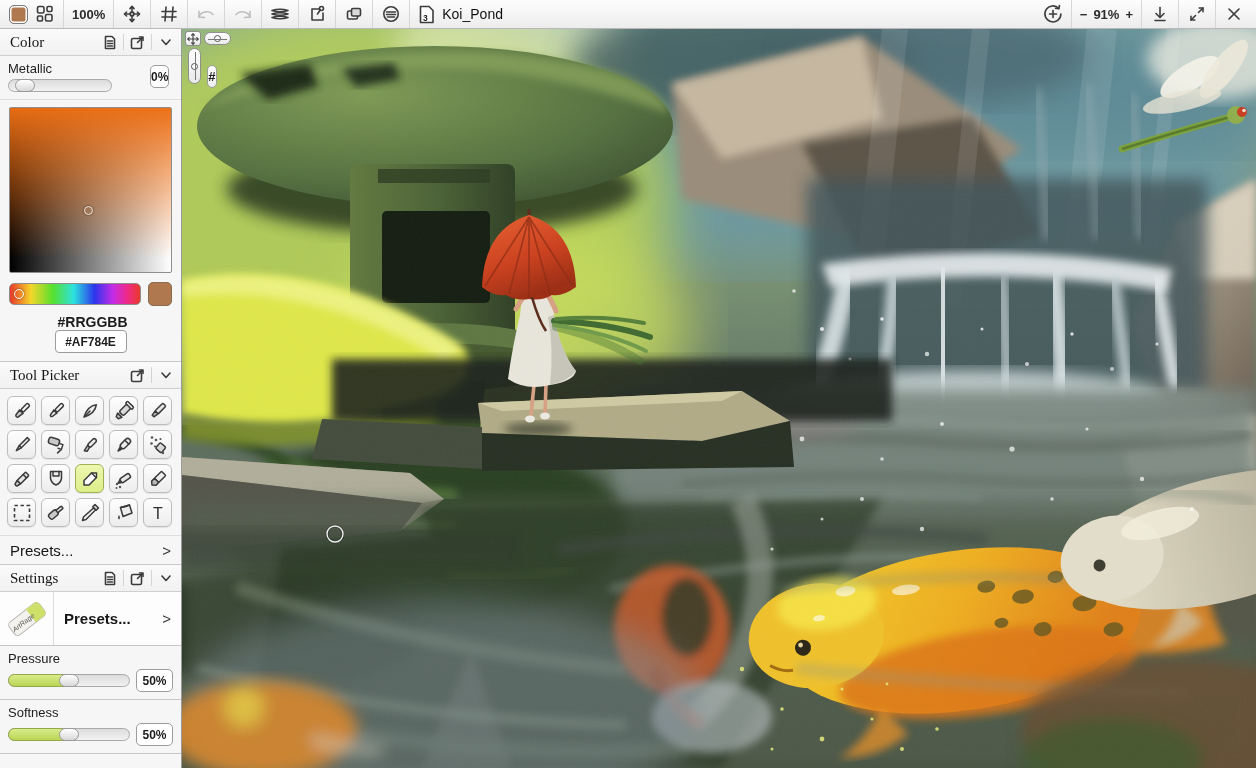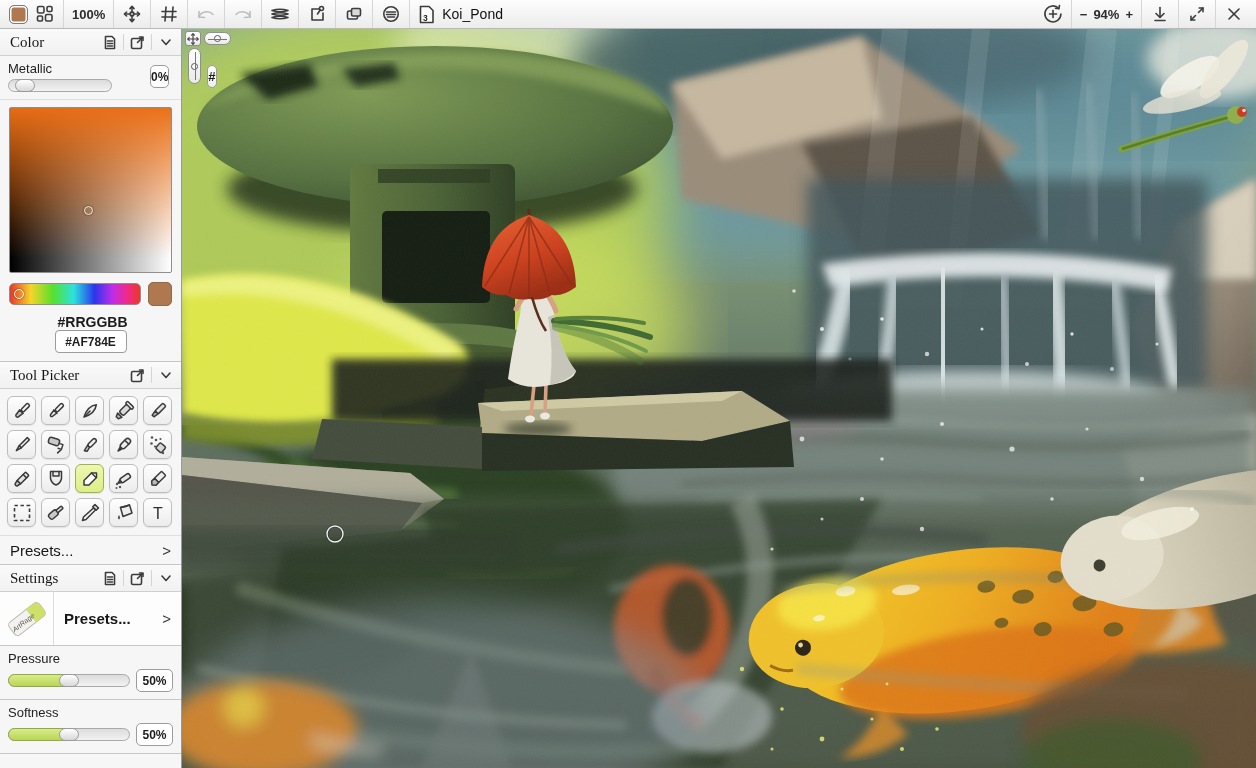--- a/index.html
+++ b/index.html
@@ -224,21 +224,21 @@
           <path d="M16.8,5.5 A8,8 0 1 0 18.9,11"></path>
               <path d="M17.5,2.5 16.8,5.8 13.5,5.2" fill="none"></path>
           <line x1="11" y1="7.5" x2="11" y2="14.5"></line>
               <line x1="7.5" y1="11" x2="14.5" y2="11"></line>
             </g>
           </svg>
       </div>
     </div>
     <div class="tb-group">
       <span class="tb-text">−</span>
-      <span class="tb-text">94%</span>
+      <span class="tb-text">91%</span>
       <span class="tb-text">+</span>
     </div>
     <div class="tb-group">
       <div class="tb-btn">
         <svg width="20" height="20" viewBox="0 0 20 20">
             <g class="icon-stroke" stroke-width="1.8">
           <line x1="10" y1="3.5" x2="10" y2="13"></line>
               <path d="M6,9.5 10,13.5 14,9.5" fill="none"></path>
           <line x1="5" y1="16.5" x2="15" y2="16.5"></line>
             </g>

